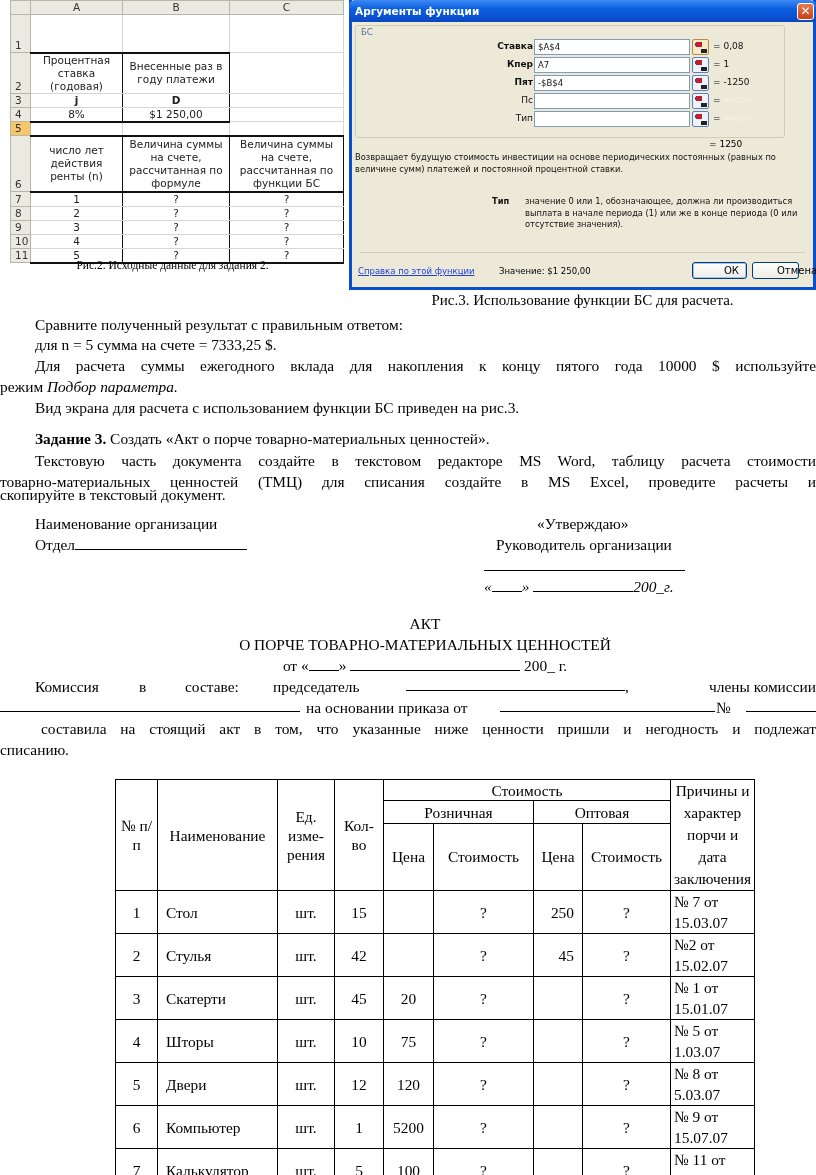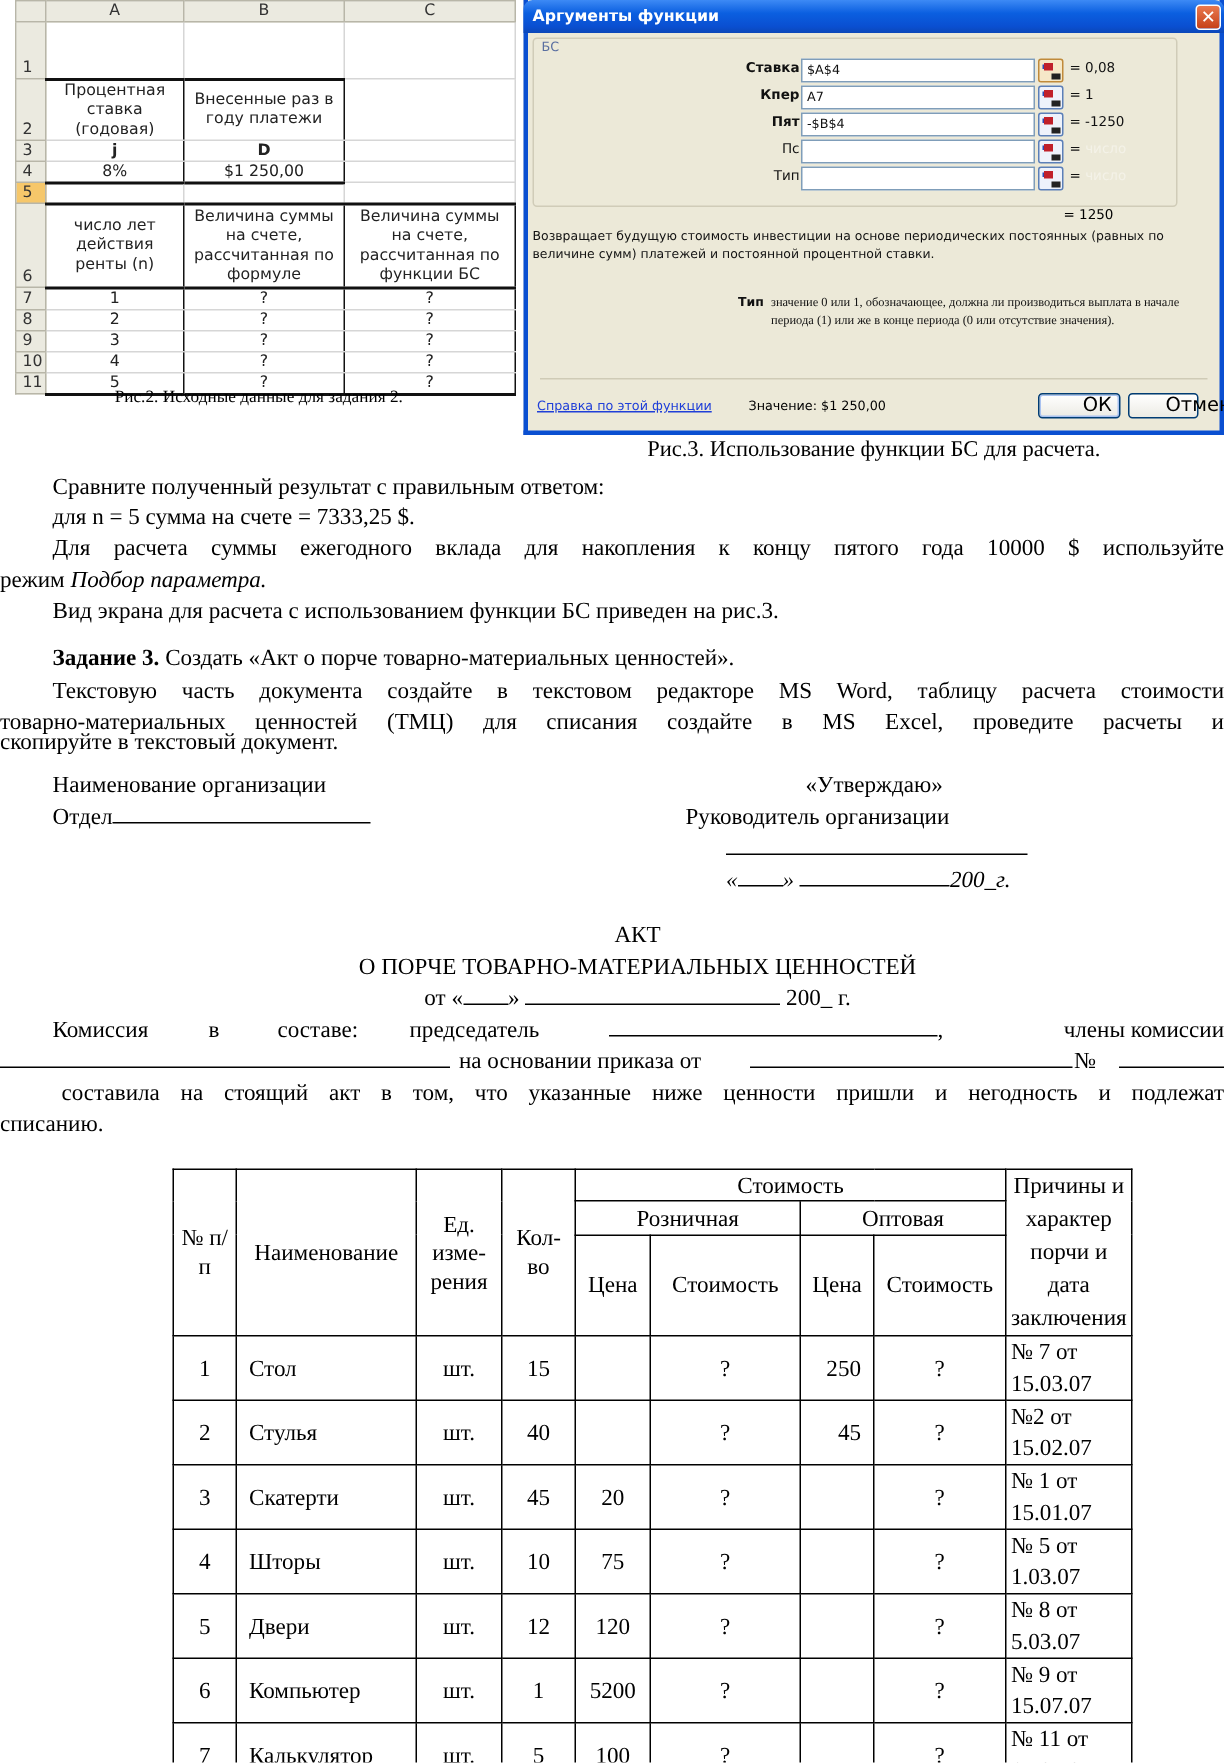--- a/index.html
+++ b/index.html
@@ -38,25 +38,25 @@
   .arg-btn i { position: absolute; display: block; }
   .arg-btn i.a { left: 3px; top: 2px; width: 6px; height: 5px; background: #c0202a; }
   .arg-btn i.b { left: 2px; top: 3px; width: 5px; height: 3px; background: #2a4ab8; }
   .arg-btn i.c { left: 8px; top: 9px; width: 6px; height: 4px; background: #222; }
   .arg-eq { position: absolute; left: 357px; top: 2px; font-size: 9px; color: #111; }
   .arg-eq .faint { color: #f4f2e8; }
   .dlg-result { position: absolute; left: 357px; top: 139px; font-size: 9px; }
   .dlg-desc { position: absolute; left: 3px; top: 151px; width: 460px; font-size: 8.3px; line-height: 12px; color: #111; }
   .dlg-tip { position: absolute; left: 140px; top: 196px; width: 320px; font-size: 8.3px; line-height: 11.5px; color: #111; }
   .dlg-tip b { position: absolute; left: 0; top: 0; font-weight: bold; }
-  .dlg-tip span { display: block; margin-left: 22px; font-family: Liberation Serif, serif; }
+  .dlg-tip span { display: block; margin-left: 33px; }
   .dlg-sep { position: absolute; left: 8px; top: 252px; width: 445px; border-top: 1px solid #cfcbb6; }
   .dlg-help { position: absolute; left: 6px; top: 266px; color: #1f3fd8; text-decoration: underline; font-size: 8.5px; }
   .dlg-value { position: absolute; left: 147px; top: 266px; font-size: 8.5px; }
-  .dlg-ok, .dlg-cancel { position: absolute; top: 262px; height: 17px; border: 1px solid #003c74; border-radius: 3px; background: linear-gradient(#ffffff, #ecebe4); font-size: 13px; text-align: center; line-height: 15px; padding-left: 24px; }
+  .dlg-ok, .dlg-cancel { position: absolute; top: 262px; height: 17px; border: 1px solid #003c74; border-radius: 3px; background: linear-gradient(#ffffff, #ecebe4); font-size: 10px; text-align: center; line-height: 15px; padding-left: 24px; }
   .dlg-ok { left: 340px; width: 55px; box-shadow: inset 0 0 0 1px #a9c2f0; }
   .dlg-cancel { left: 400px; width: 47px; }
 
   
   .p { position: absolute; font-size: 15.4px; line-height: 19px; white-space: nowrap; }
   .just { text-align: justify; text-align-last: justify; white-space: normal; }
   .center { text-align: center; }
   .ital { font-style: italic; }
   .blank { display: inline-block; border-bottom: 1px solid #000; height: 14px; vertical-align: baseline; }
 
@@ -229,21 +229,21 @@
 </div>
 <div class="p just" style="left:35px; top:451px; width:781px;">Текстовую часть документа создайте в текстовом редакторе MS Word, таблицу расчета стоимости</div>
 <div class="p just" style="left:0; top:472px; width:816px;">товарно-материальных ценностей (ТМЦ) для списания создайте в MS Excel, проведите расчеты и</div>
 <div class="p" style="left:0; top:485px;">скопируйте в текстовый документ.</div>
 
 <div class="p" style="left:35px; top:514px;">Наименование организации</div>
 <div class="p" style="left:537px; top:514px;">«Утверждаю»</div>
 <div class="p" style="left:35px; top:535px;">
   <span>Отдел</span><span class="blank" style="width:172px;"></span>
 </div>
-<div class="p" style="left:457px; top:535px;">Руководитель организации</div>
+<div class="p" style="left:496px; top:535px;">Руководитель организации</div>
 <div class="p" style="left:484px; top:556px;">
   <span class="blank" style="width:201px;"></span>
 </div>
 <div class="p" style="left:484px; top:577px;font-style:italic;">
   <span>«</span><span class="blank" style="width:30px;"></span><span>»</span>
   <span class="blank" style="width:100px;"></span><span>200_г.</span>
 </div>
 
 <div class="p center" style="left:0; top:614px; width:850px;">АКТ</div>
 <div class="p center" style="left:0; top:635px; width:850px;">О ПОРЧЕ ТОВАРНО-МАТЕРИАЛЬНЫХ ЦЕННОСТЕЙ</div>
@@ -311,21 +311,21 @@
     <td></td>
     <td>?</td>
     <td class="r">250</td>
     <td>?</td>
     <td class="reason">№ 7 от 15.03.07</td>
   </tr>
   <tr class="data">
     <td>2</td>
     <td class="l">Стулья</td>
     <td>шт.</td>
-    <td>40</td>
+    <td>42</td>
     <td></td>
     <td>?</td>
     <td class="r">45</td>
     <td>?</td>
     <td class="reason">№2 от 15.02.07</td>
   </tr>
   <tr class="data">
     <td>3</td>
     <td class="l">Скатерти</td>
     <td>шт.</td>

